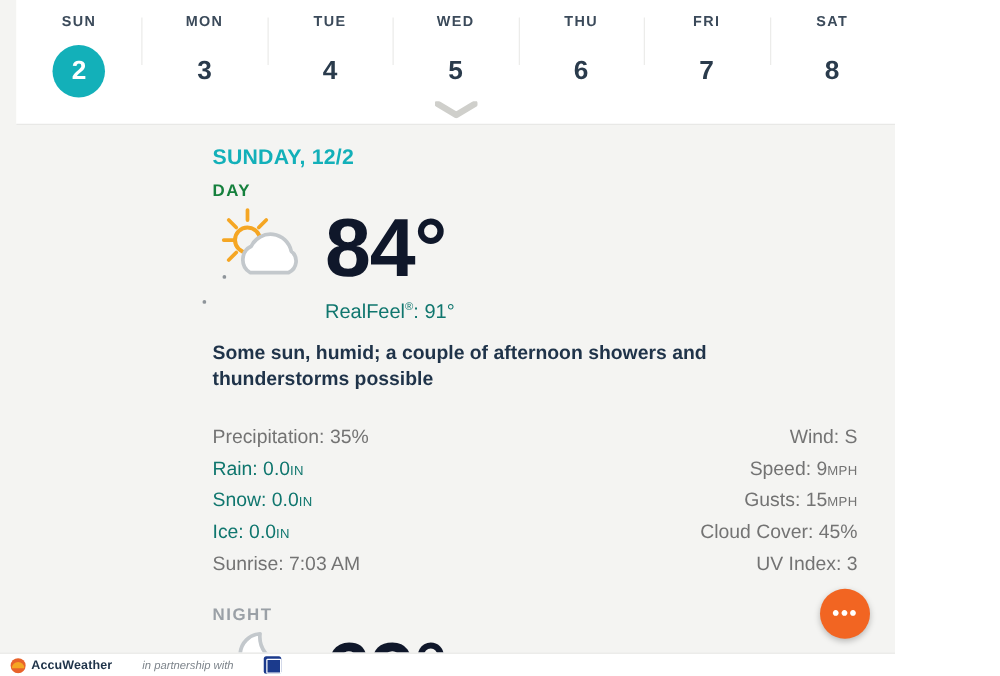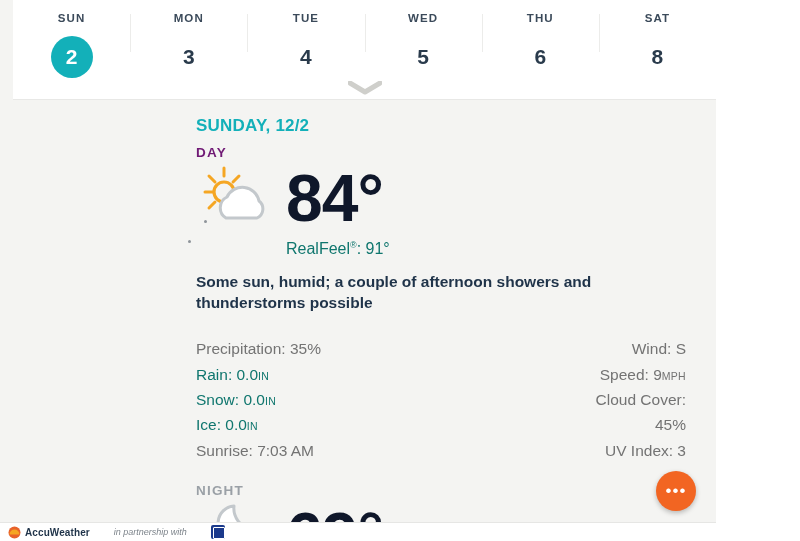--- a/index.html
+++ b/index.html
@@ -69,31 +69,30 @@
     display: block;
   }
 
   
   .detail {
     position: absolute;
     top: 100px; left: 0; right: 0; bottom: 0;
     background: #f4f4f2;
     padding: 16px 24px 0 170px;
     overflow: hidden;
-    margin-left: 26px;
   }
   .date-head {
     color: #13b0b9;
     font-size: 17px;
     font-weight: 700;
     letter-spacing: 0.2px;
   }
   .period-label {
     margin-top: 9px;
-    color: #701a75;
+    color: #15803d;
     font-size: 13.5px;
     letter-spacing: 1.2px;
     font-weight: 700;
   }
   .temp-row {
     display: flex;
     align-items: center;
     margin-top: 2px;
   }
   .icon-box {
@@ -237,20 +236,25 @@
       <div class="dow">WED</div>
       <div class="dnum">5</div>
     </div>
 
     <div class="day-col">
       <div class="divider"></div>
       <div class="dow">THU</div>
       <div class="dnum">6</div>
     </div>
 
+    <div class="day-col">
+      <div class="divider"></div>
+      <div class="dow">FRI</div>
+      <div class="dnum">7</div>
+    </div>
 
     <div class="day-col">
       <div class="divider"></div>
       <div class="dow">SAT</div>
       <div class="dnum">8</div>
     </div>
 
     <div class="chevron-wrap">
       <svg class="chevron" viewBox="0 0 34 14">
         <path d="M2 2 L17 11 L32 2" fill="none" stroke="#cfcfcb" stroke-width="5" stroke-linecap="round" stroke-linejoin="round"></path>
@@ -308,20 +312,23 @@
         </div>
       </div>
       <div class="col-right">
         <div class="stat">
           <span>Wind: S</span><span class="unit"></span>
         </div>
         <div class="stat">
           <span>Speed: 9</span><span class="unit">MPH</span>
         </div>
         <div class="stat">
+          <span>Gusts: 15</span><span class="unit">MPH</span>
+        </div>
+        <div class="stat">
           <span>Cloud Cover: 45%</span><span class="unit"></span>
         </div>
         <div class="stat">
           <span>UV Index: 3</span><span class="unit"></span>
         </div>
       </div>
     </div>
 
     <div class="night-label">NIGHT</div>
 

